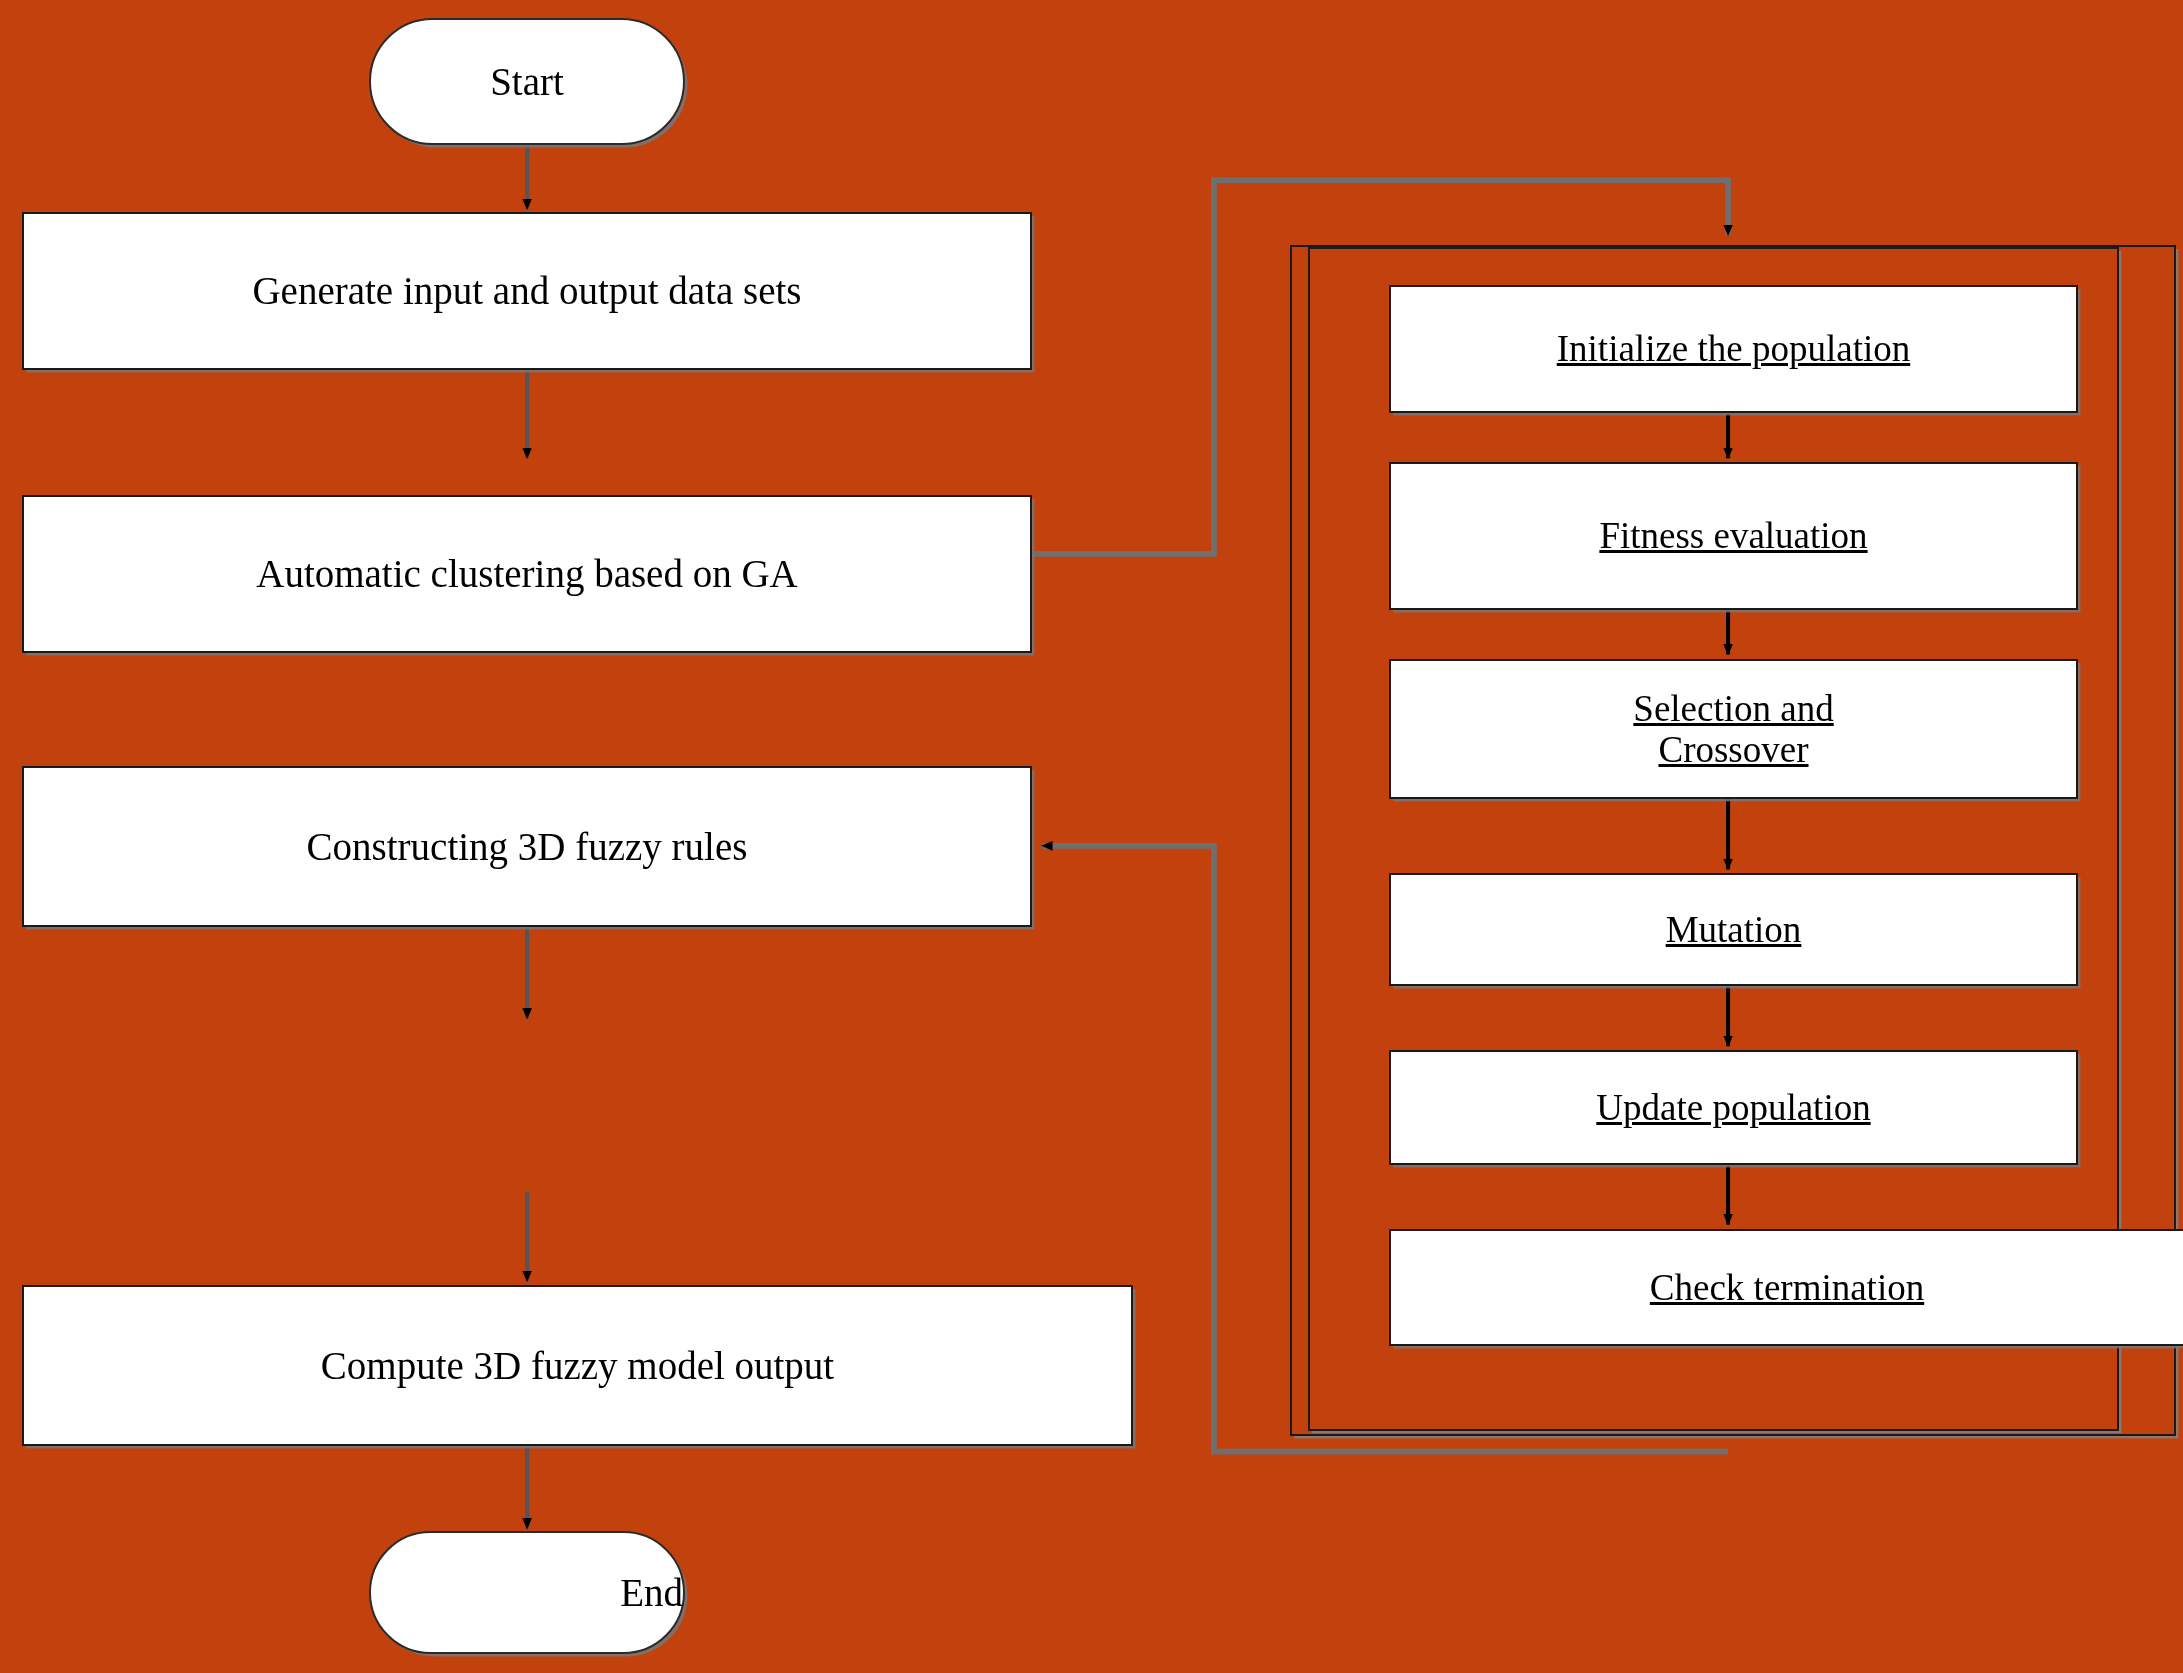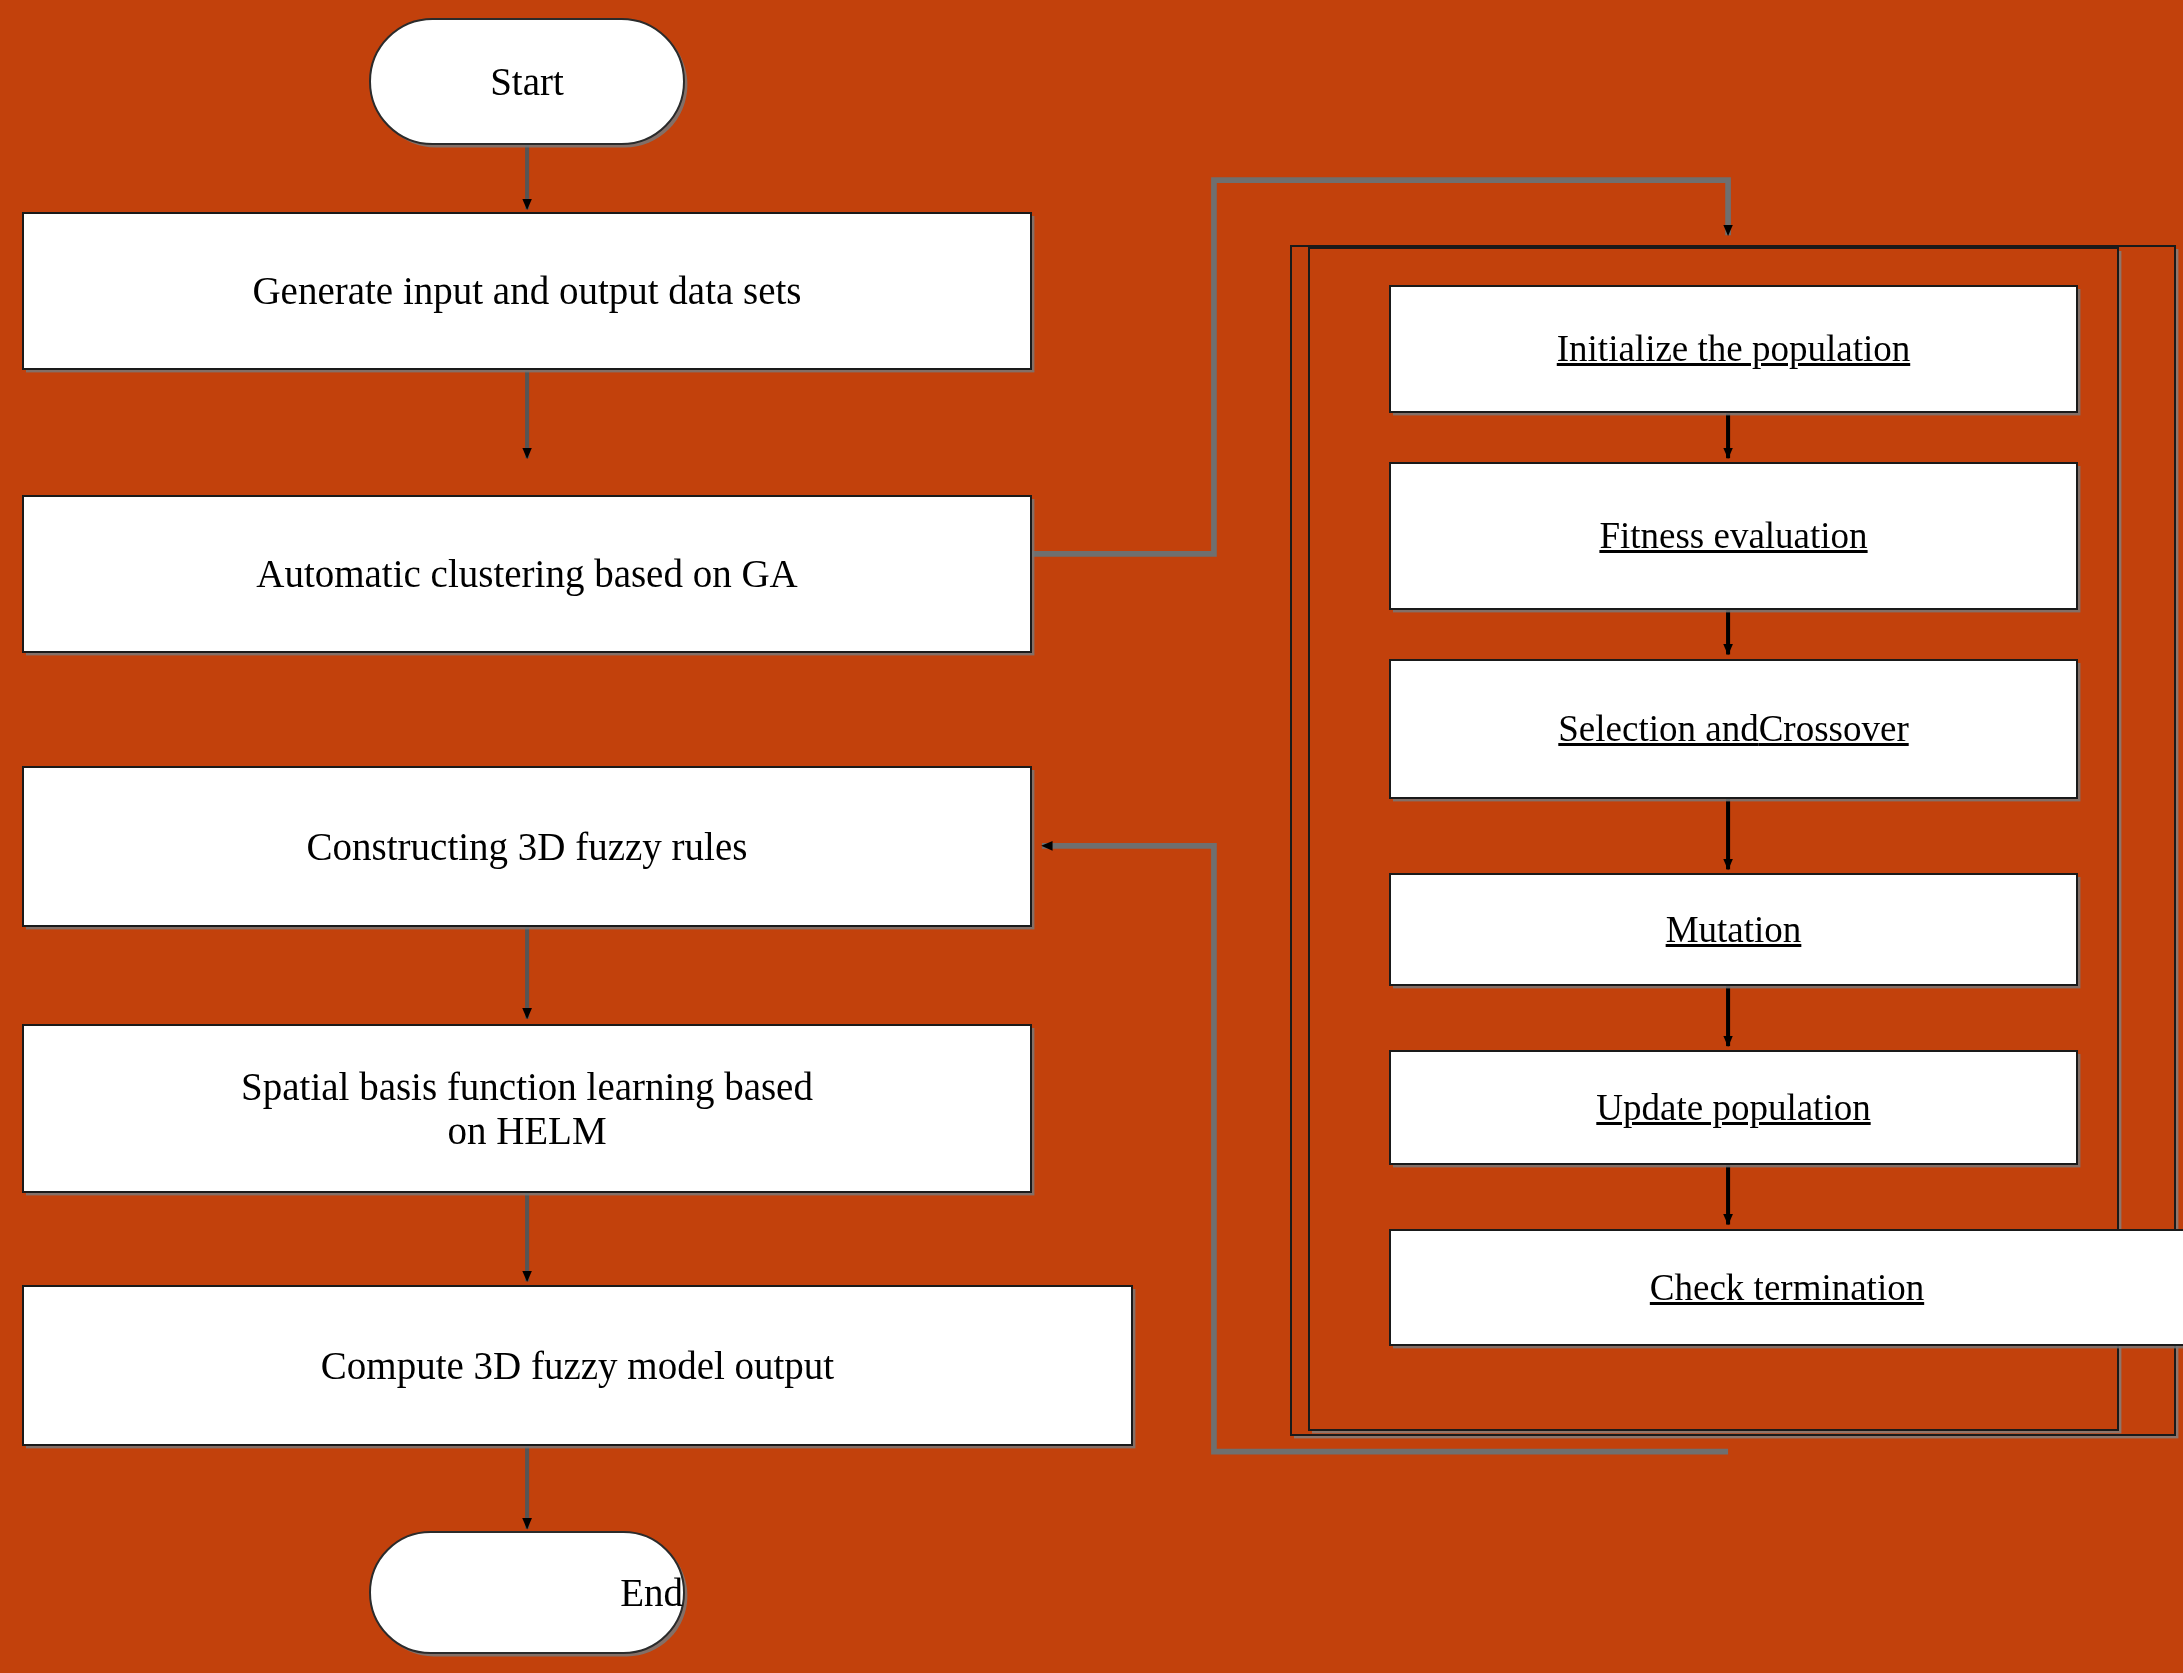--- a/index.html
+++ b/index.html
@@ -62,45 +62,41 @@
   </div>
 
   <div class="node proc t48" style="left:22px;top:462px;width:1010px;height:158px;margin-top:33px;">
     <span>Automatic clustering based on GA</span>
   </div>
 
   <div class="node proc t48" style="left:22px;top:766px;width:1010px;height:161px;">
     <span>Constructing 3D fuzzy rules</span>
   </div>
 
-  <div class="node proc t48" style="left:22px;top:1024px;width:1010px;height:169px;flex-direction:column;">
-    <span>Spatial basis function learning based</span>
-    <span>on HELM</span>
-  </div>
 
   <div class="node proc t48" style="left:22px;top:1285px;width:1111px;height:161px;">
     <span>Compute 3D fuzzy model output</span>
   </div>
 
   <div class="node term t48" style="left:369px;top:1531px;width:316px;height:123px;justify-content:flex-end;">
     <span>End</span>
   </div>
 
   <div class="container" style="left:1290px;top:245px;width:886px;height:1191px;"></div>
   <div class="container" style="left:1308px;top:247px;width:811px;height:1184px;"></div>
 
   <div class="node proc t46" style="left:1389px;top:285px;width:689px;height:128px;">
     <span>Initialize the population</span>
   </div>
 
   <div class="node proc t46" style="left:1389px;top:462px;width:689px;height:148px;">
     <span>Fitness evaluation</span>
   </div>
 
-  <div class="node proc t46" style="left:1389px;top:659px;width:689px;height:140px;">
+  <div class="node proc t46" style="left:1389px;top:659px;width:689px;height:140px;flex-direction:column;">
     <span>Selection and</span>
     <span>Crossover</span>
   </div>
 
   <div class="node proc t46" style="left:1389px;top:873px;width:689px;height:113px;">
     <span>Mutation</span>
   </div>
 
   <div class="node proc t46" style="left:1389px;top:1050px;width:689px;height:115px;">
     <span>Update population</span>

